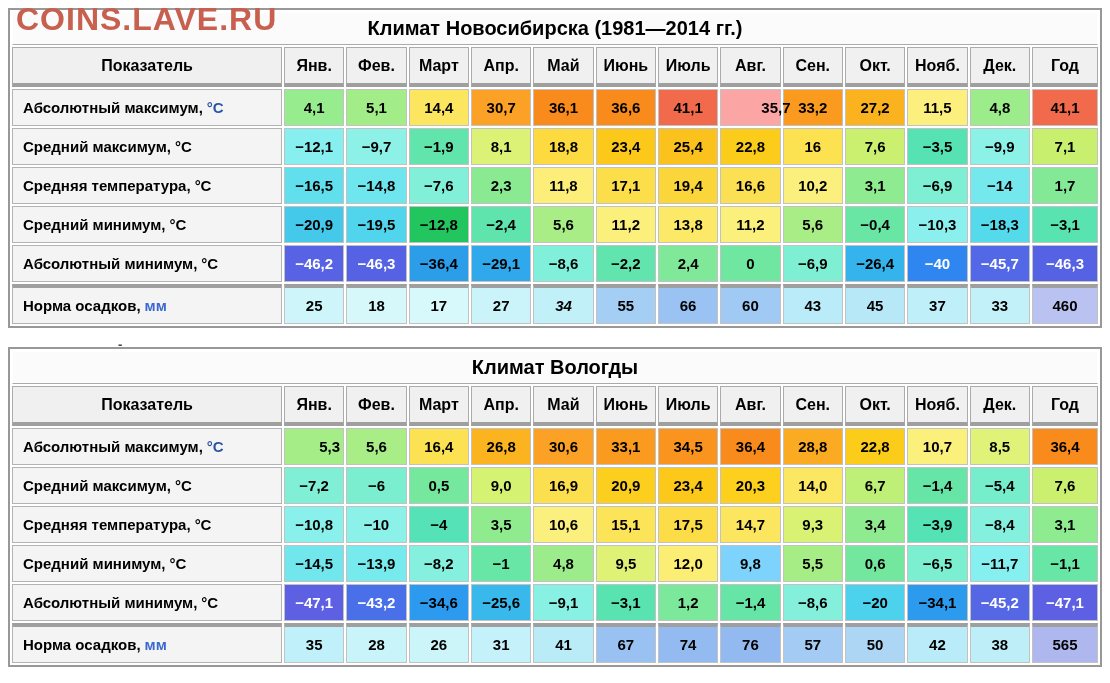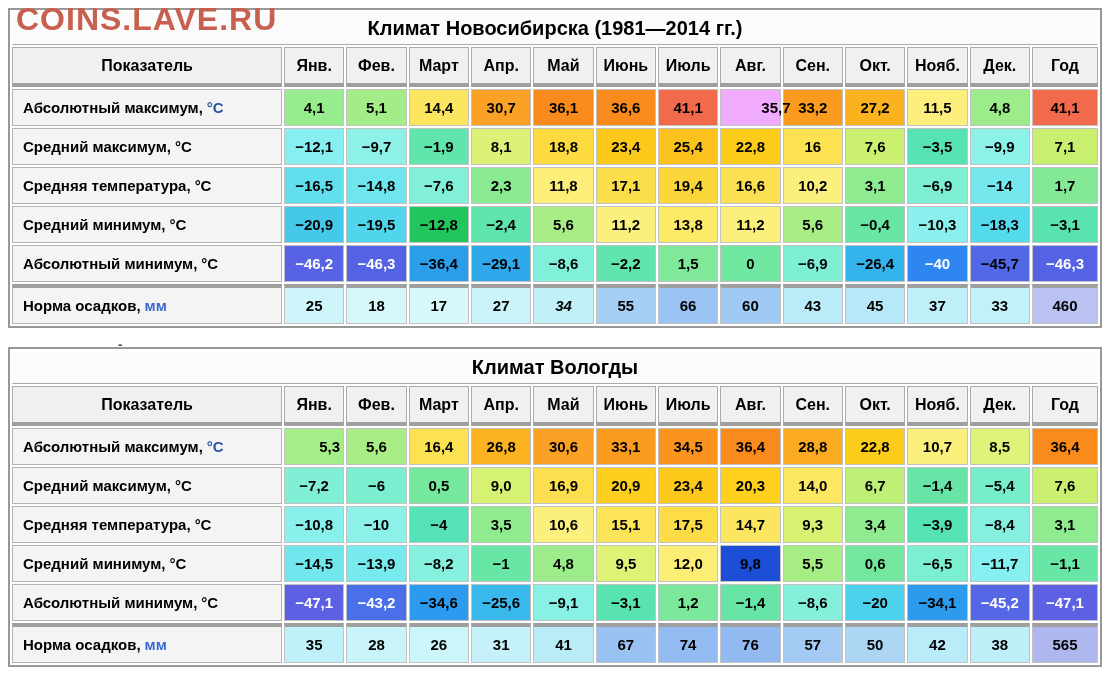--- a/index.html
+++ b/index.html
@@ -83,21 +83,21 @@
       </tr>
       <tr>
         <td class="label-cell"><span>Абсолютный максимум,</span><span class="unit" style="color: rgb(42, 85, 166);">°C</span></td>
         <td class="val-cell" style="background: rgb(151, 236, 142);">4,1</td>
         <td class="val-cell" style="background: rgb(163, 237, 136);">5,1</td>
         <td class="val-cell" style="background: rgb(252, 229, 95);">14,4</td>
         <td class="val-cell" style="background: rgb(251, 161, 37);">30,7</td>
         <td class="val-cell" style="background: rgb(249, 139, 29);">36,1</td>
         <td class="val-cell" style="background: rgb(249, 138, 28);">36,6</td>
         <td class="val-cell" style="background: rgb(242, 106, 76);">41,1</td>
-        <td class="val-cell" style="background: #f0abfc; padding-left: 40px;">35,7</td>
+        <td class="val-cell" style="background: #fca5a5; padding-left: 40px;">35,7</td>
         <td class="val-cell" style="background: rgb(250, 155, 32);">33,2</td>
         <td class="val-cell" style="background: rgb(251, 178, 31);">27,2</td>
         <td class="val-cell" style="background: rgb(252, 239, 125);">11,5</td>
         <td class="val-cell" style="background: rgb(157, 236, 139);">4,8</td>
         <td class="val-cell" style="background: rgb(242, 106, 76);">41,1</td>
       </tr>
       <tr>
         <td class="label-cell"><span>Средний максимум,</span><span class="unit" style="color: rgb(0, 0, 0);">°C</span></td>
         <td class="val-cell" style="background: rgb(135, 239, 239);">−12,1</td>
         <td class="val-cell" style="background: rgb(141, 241, 232);">−9,7</td>
@@ -146,26 +146,26 @@
         <td class="val-cell" style="background: rgb(89, 227, 177);">−3,1</td>
       </tr>
       <tr>
         <td class="label-cell"><span>Абсолютный минимум,</span><span class="unit" style="color: rgb(0, 0, 0);">°C</span></td>
         <td class="val-cell" style="background: rgb(87, 99, 228); color: rgb(255, 255, 255);">−46,2</td>
         <td class="val-cell" style="background: rgb(85, 98, 228); color: rgb(255, 255, 255);">−46,3</td>
         <td class="val-cell" style="background: rgb(43, 157, 233);">−36,4</td>
         <td class="val-cell" style="background: rgb(48, 169, 236);">−29,1</td>
         <td class="val-cell" style="background: rgb(128, 240, 218);">−8,6</td>
         <td class="val-cell" style="background: rgb(97, 228, 173);">−2,2</td>
-        <td class="val-cell" style="background: rgb(127, 232, 153);">1,5</td>
+        <td class="val-cell" style="background: rgb(127, 232, 153);">2,4</td>
         <td class="val-cell" style="background: rgb(112, 231, 160);">0</td>
         <td class="val-cell" style="background: rgb(127, 239, 211);">−6,9</td>
         <td class="val-cell" style="background: rgb(52, 179, 236);">−26,4</td>
         <td class="val-cell" style="background: rgb(47, 134, 241); color: rgb(255, 255, 255);">−40</td>
-        <td class="val-cell" style="background: rgb(82, 104, 230); color: #000000;">−45,7</td>
+        <td class="val-cell" style="background: rgb(82, 104, 230); color: #ffffff;">−45,7</td>
         <td class="val-cell" style="background: rgb(85, 98, 228); color: rgb(255, 255, 255);">−46,3</td>
       </tr>
       <tr>
         <td class="label-cell thick-top"><span>Норма осадков,</span><span class="unit" style="color: rgb(58, 104, 208);">мм</span></td>
         <td class="val-cell thick-top" style="background: rgb(205, 245, 250);">25</td>
         <td class="val-cell thick-top" style="background: rgb(215, 248, 251);">18</td>
         <td class="val-cell thick-top" style="background: rgb(216, 249, 251);">17</td>
         <td class="val-cell thick-top" style="background: rgb(202, 244, 250);">27</td>
         <td class="val-cell thick-top" style="background: rgb(193, 240, 249); font-style: italic;">34</td>
         <td class="val-cell thick-top" style="background: rgb(165, 206, 244);">55</td>
@@ -269,21 +269,21 @@
       </tr>
       <tr>
         <td class="label-cell"><span>Средний минимум,</span><span class="unit" style="color: rgb(0, 0, 0);">°C</span></td>
         <td class="val-cell" style="background: rgb(113, 231, 237);">−14,5</td>
         <td class="val-cell" style="background: rgb(119, 234, 237);">−13,9</td>
         <td class="val-cell" style="background: rgb(133, 240, 222);">−8,2</td>
         <td class="val-cell" style="background: rgb(104, 230, 165);">−1</td>
         <td class="val-cell" style="background: rgb(157, 236, 139);">4,8</td>
         <td class="val-cell" style="background: rgb(223, 242, 118);">9,5</td>
         <td class="val-cell" style="background: rgb(252, 238, 116);">12,0</td>
-        <td class="val-cell" style="background: #1d4ed8;">9,8</td>
+        <td class="val-cell" style="background: #7dd3fc;">9,8</td>
         <td class="val-cell" style="background: rgb(167, 237, 134);">5,5</td>
         <td class="val-cell" style="background: rgb(116, 231, 158);">0,6</td>
         <td class="val-cell" style="background: rgb(125, 239, 209);">−6,5</td>
         <td class="val-cell" style="background: rgb(134, 239, 239);">−11,7</td>
         <td class="val-cell" style="background: rgb(103, 230, 166);">−1,1</td>
       </tr>
       <tr>
         <td class="label-cell"><span>Абсолютный минимум,</span><span class="unit" style="color: rgb(0, 0, 0);">°C</span></td>
         <td class="val-cell" style="background: rgb(93, 96, 227); color: rgb(255, 255, 255);">−47,1</td>
         <td class="val-cell" style="background: rgb(74, 112, 233); color: rgb(255, 255, 255);">−43,2</td>

